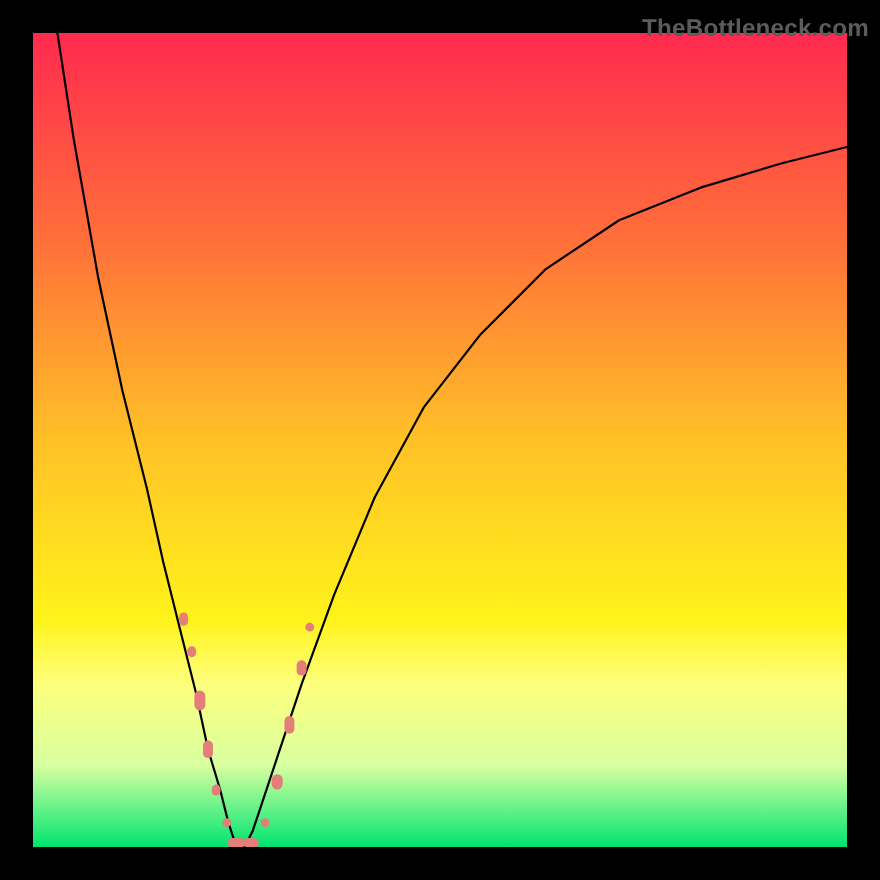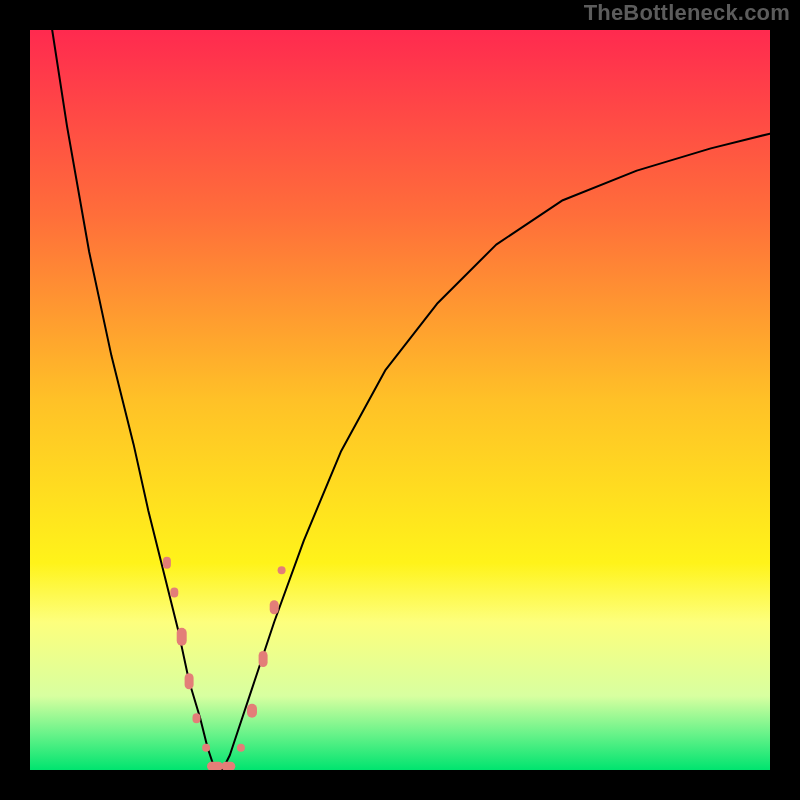--- a/index.html
+++ b/index.html
@@ -11,21 +11,21 @@
     font-family: Arial, Helvetica, sans-serif;
   }
   .outer {
     width: 800px;
     height: 800px;
     background: #000000;
     position: relative;
   }
   .watermark {
     position: absolute;
-    top: 0;
+    top: 13px;
     right: 10px;
     color: #5c5c5c;
     font-size: 22px;
     font-weight: 600;
     letter-spacing: 0.2px;
     z-index: 10;
     user-select: none;
   }
   .plot-area {
     position: absolute;

